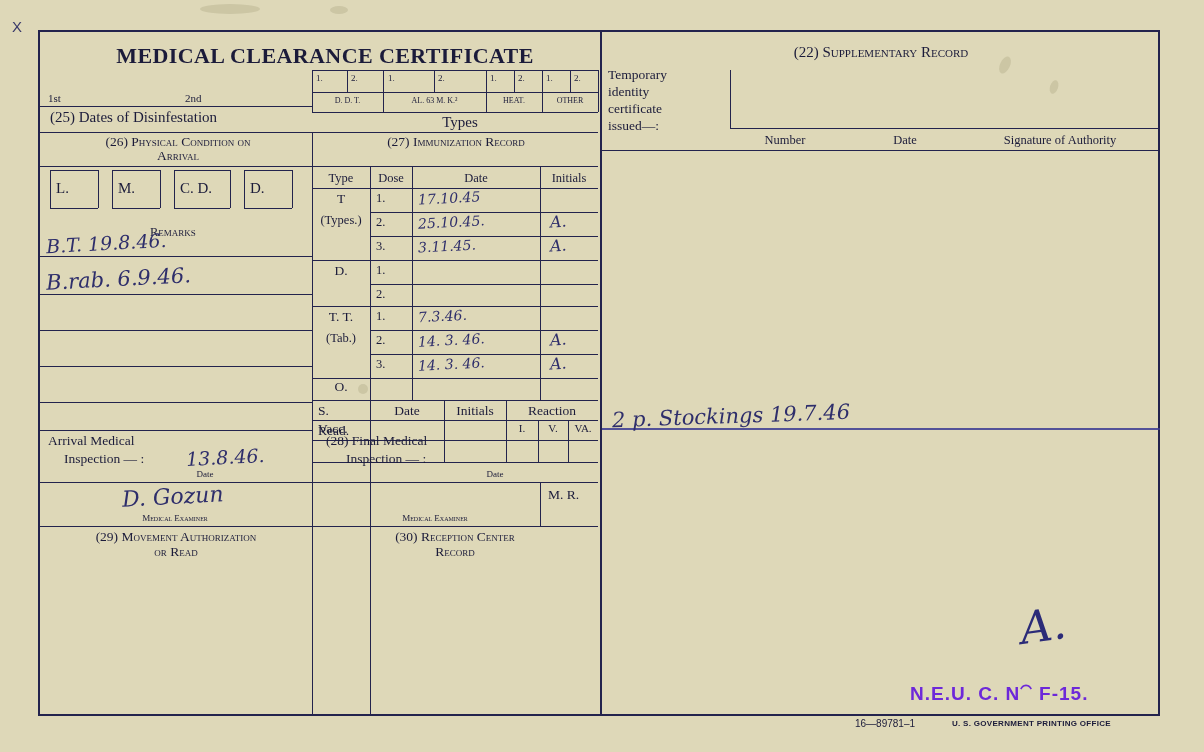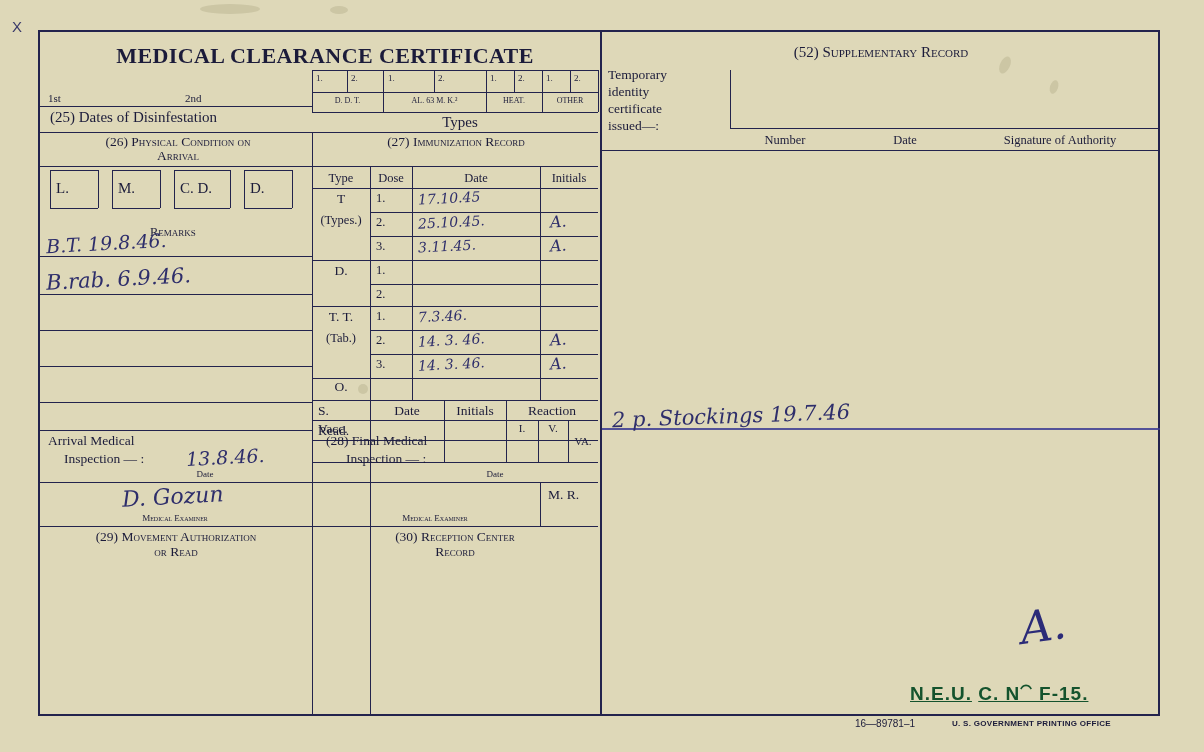--- a/index.html
+++ b/index.html
@@ -51,21 +51,21 @@
     transform:rotate(-3deg);
     white-space:nowrap;
   }
   .hw-big{font-size:19px;}
   .hw-md{font-size:16px;}
   .hw-sm{font-size:14px;}
 
   .footer{position:absolute;font-family:"Liberation Sans",sans-serif;}
 
   .neu{position:absolute;font-family:"Liberation Sans",sans-serif;font-weight:bold;font-size:19px;letter-spacing:1px;}
-  .neu .red{color:#14532d;text-decoration:underline;}
+  .neu .red{color:#6d28d9;}
   .smudge{position:absolute;border-radius:50%;background:rgba(120,115,80,.18);}
 </style>
 </head>
 <body>
 
 <div class="page">
 
   <div class="corner-x">X</div>
 
   <div class="smudge" style="left:200px;top:4px;width:60px;height:10px;"></div>
@@ -215,21 +215,21 @@
     <div class="vrule" style="left:528px;top:388px;height:42px;"></div>
 
     <div class="t s13" style="left:278px;top:372px;">S.</div>
     <div class="t s13 center" style="left:330px;top:372px;width:74px;">Date</div>
     <div class="t s13 center" style="left:404px;top:372px;width:62px;">Initials</div>
     <div class="t s13 center" style="left:466px;top:372px;width:92px;">Reaction</div>
 
     <div class="rule" style="left:272px;top:388px;width:286px;"></div>
     <div class="t s11 center" style="left:466px;top:390px;width:32px;">I.</div>
     <div class="t s11 center" style="left:498px;top:390px;width:30px;">V.</div>
-    <div class="t s11 center" style="left:528px;top:390px;width:30px;margin-top:13px;">VA.</div>
+    <div class="t s11 center" style="left:528px;top:390px;width:30px;">VA.</div>
 
     <div class="rule" style="left:272px;top:408px;width:286px;"></div>
     <div class="t s13" style="left:278px;top:390px;">Vacc.</div>
     <div class="t s13" style="left:278px;top:392px;">Read.</div>
     <div class="rule" style="left:272px;top:430px;width:286px;"></div>
 
     <div class="rule" style="left:0px;top:398px;width:272px;"></div>
     <div class="t s13" style="left:8px;top:402px;">Arrival Medical</div>
     <div class="t s13" style="left:24px;top:420px;">Inspection — :</div>
     <div class="hw hw-big" style="left:146px;top:414px;">13.8.46.</div>
@@ -248,21 +248,21 @@
     <div class="t s13" style="left:508px;top:456px;text-align:center;">M. R.</div>
     <div class="t tiny center sc" style="left:300px;top:482px;width:190px;">Medical Examiner</div>
     <div class="rule" style="left:272px;top:494px;width:286px;"></div>
 
     <div class="t s13 sc center" style="left:0px;top:498px;width:272px;">(29)  Movement Authorization</div>
     <div class="t s13 sc center" style="left:0px;top:513px;width:272px;">or Read</div>
 
     <div class="t s13 sc center" style="left:272px;top:498px;width:286px;">(30)  Reception Center</div>
     <div class="t s13 sc center" style="left:272px;top:513px;width:286px;">Record</div>
 
-    <div class="t s14 sc center" style="left:562px;top:12px;width:558px;">(52)  Supplementary Record</div>
+    <div class="t s14 sc center" style="left:562px;top:12px;width:558px;">(22)  Supplementary Record</div>
 
     <div class="vrule" style="left:690px;top:38px;height:58px;"></div>
     <div class="t s13" style="left:568px;top:36px;">Temporary</div>
     <div class="t s13" style="left:568px;top:53px;">identity</div>
     <div class="t s13" style="left:568px;top:70px;">certificate</div>
     <div class="t s13" style="left:568px;top:87px;">issued—:</div>
 
     <div class="rule" style="left:690px;top:96px;width:430px;"></div>
     <div class="t s12 center" style="left:690px;top:102px;width:110px;">Number</div>
     <div class="t s12 center" style="left:820px;top:102px;width:90px;">Date</div>

